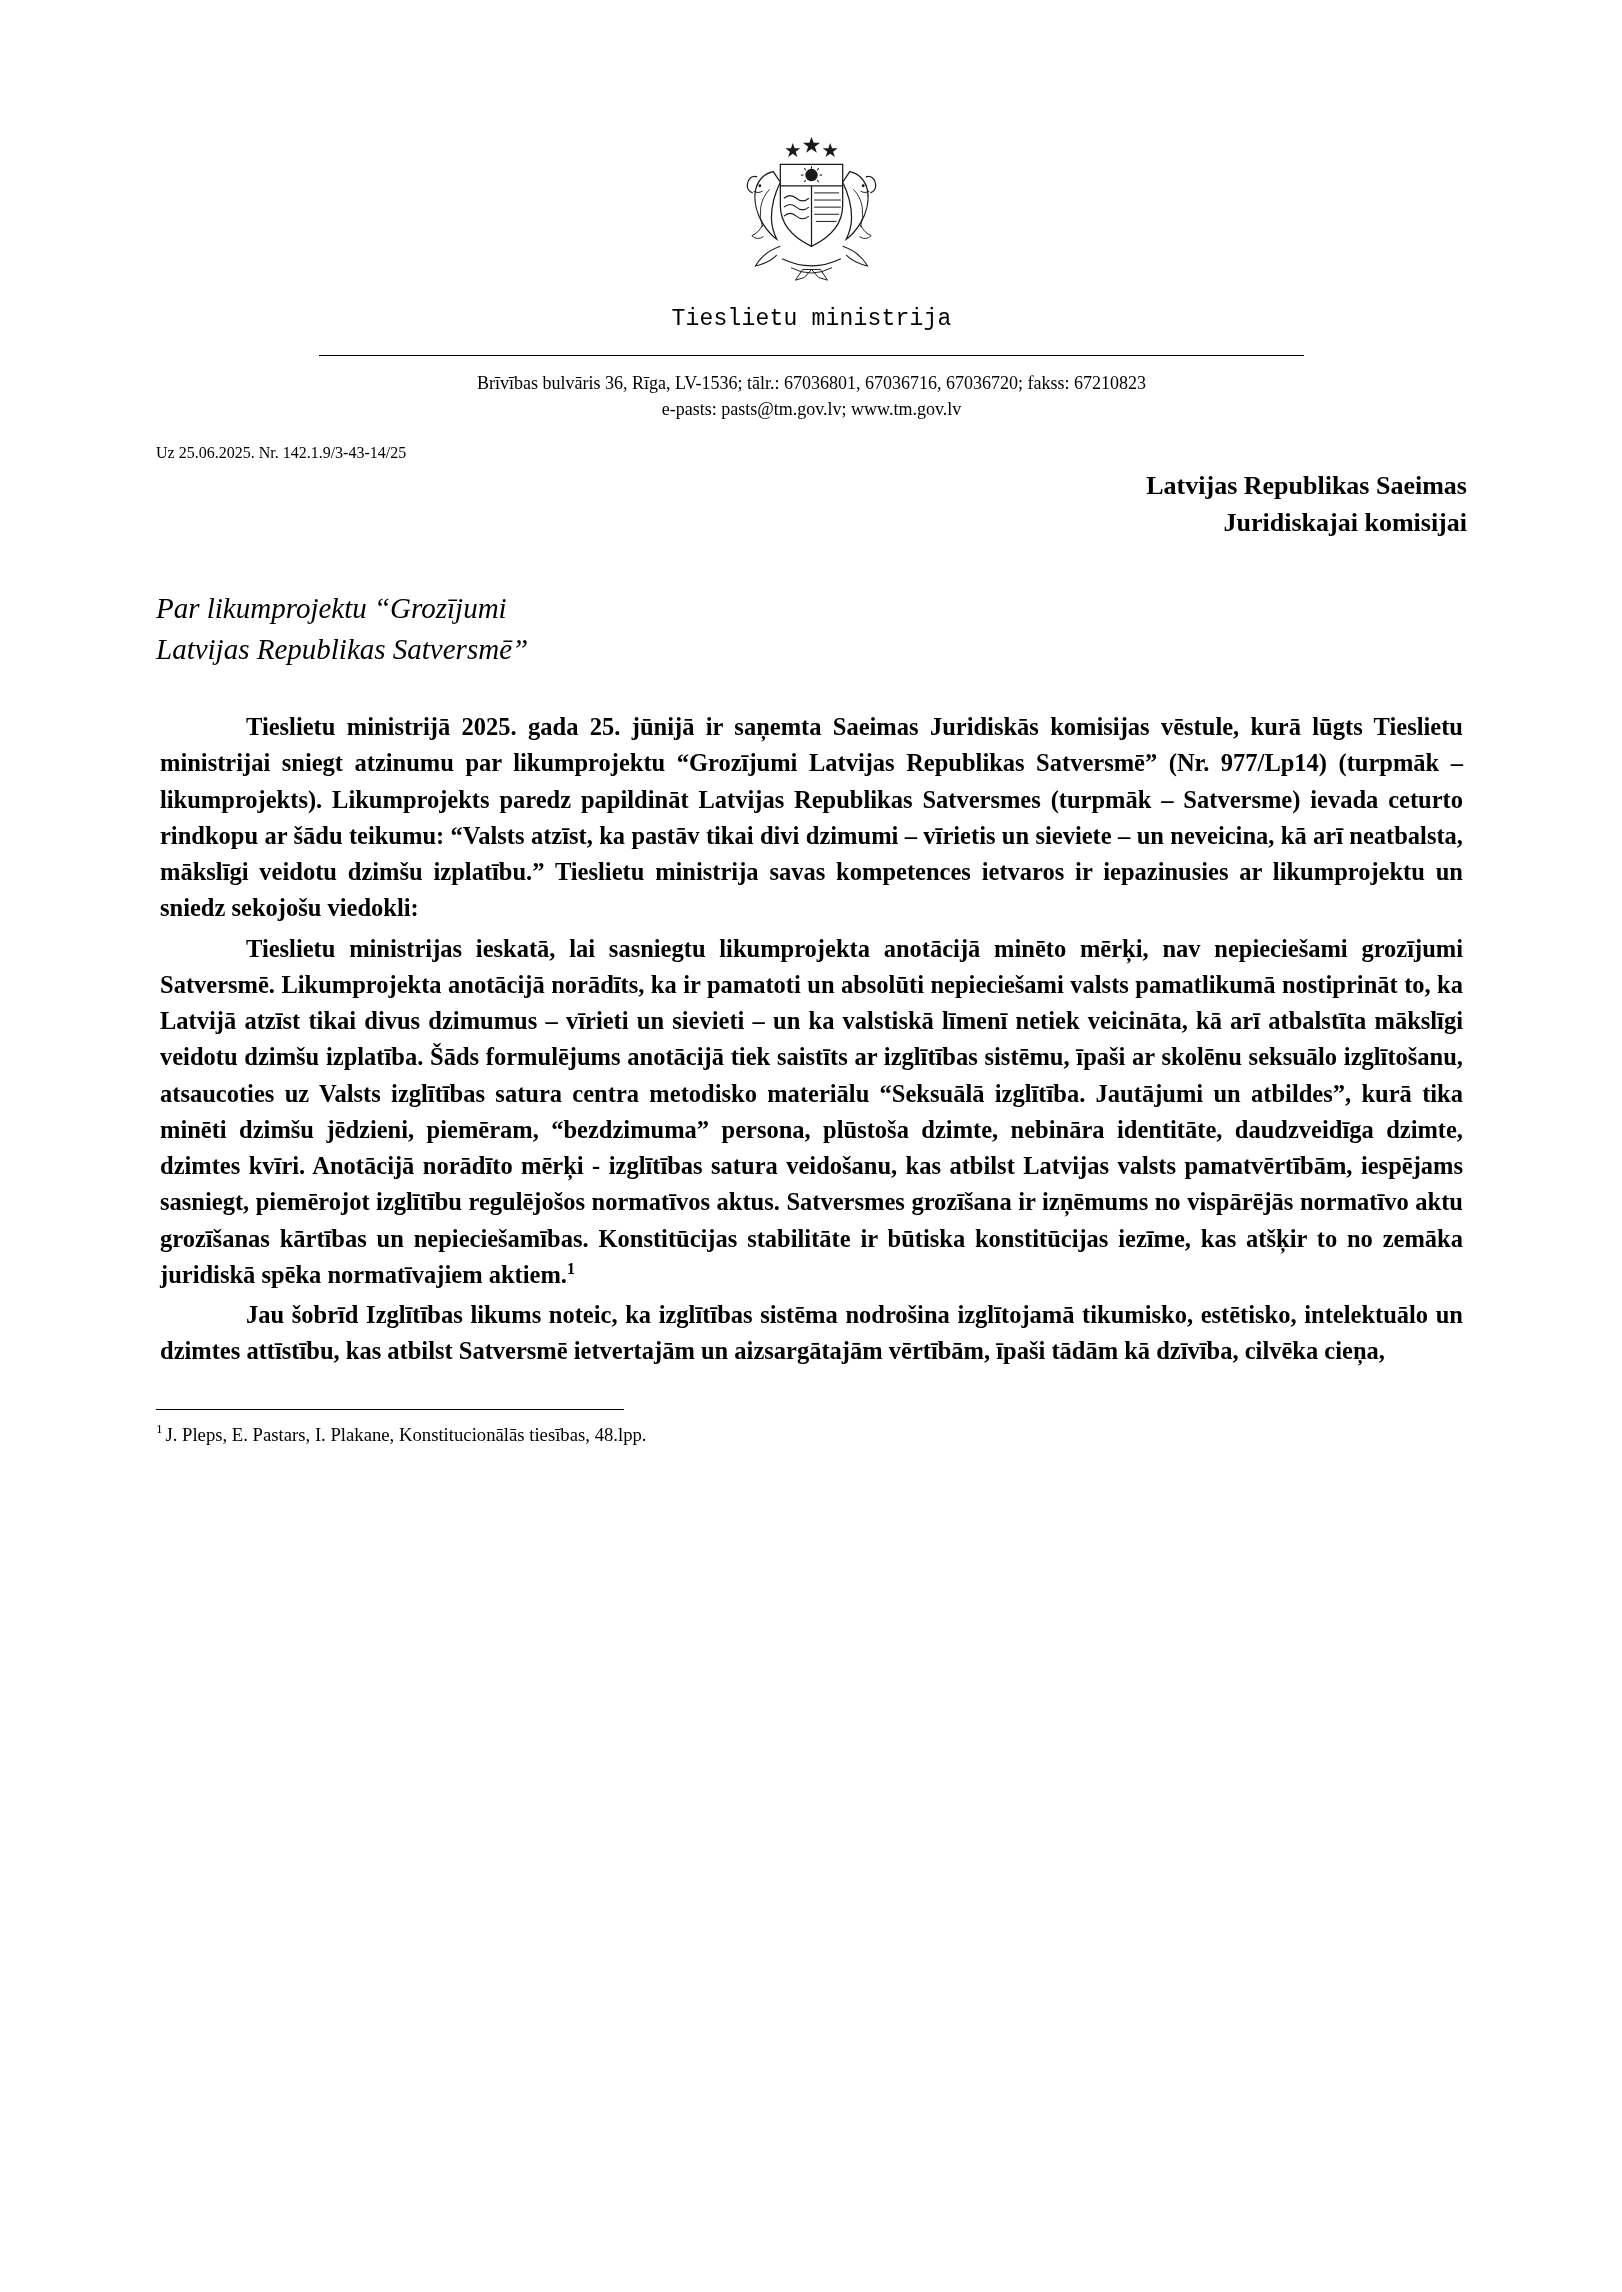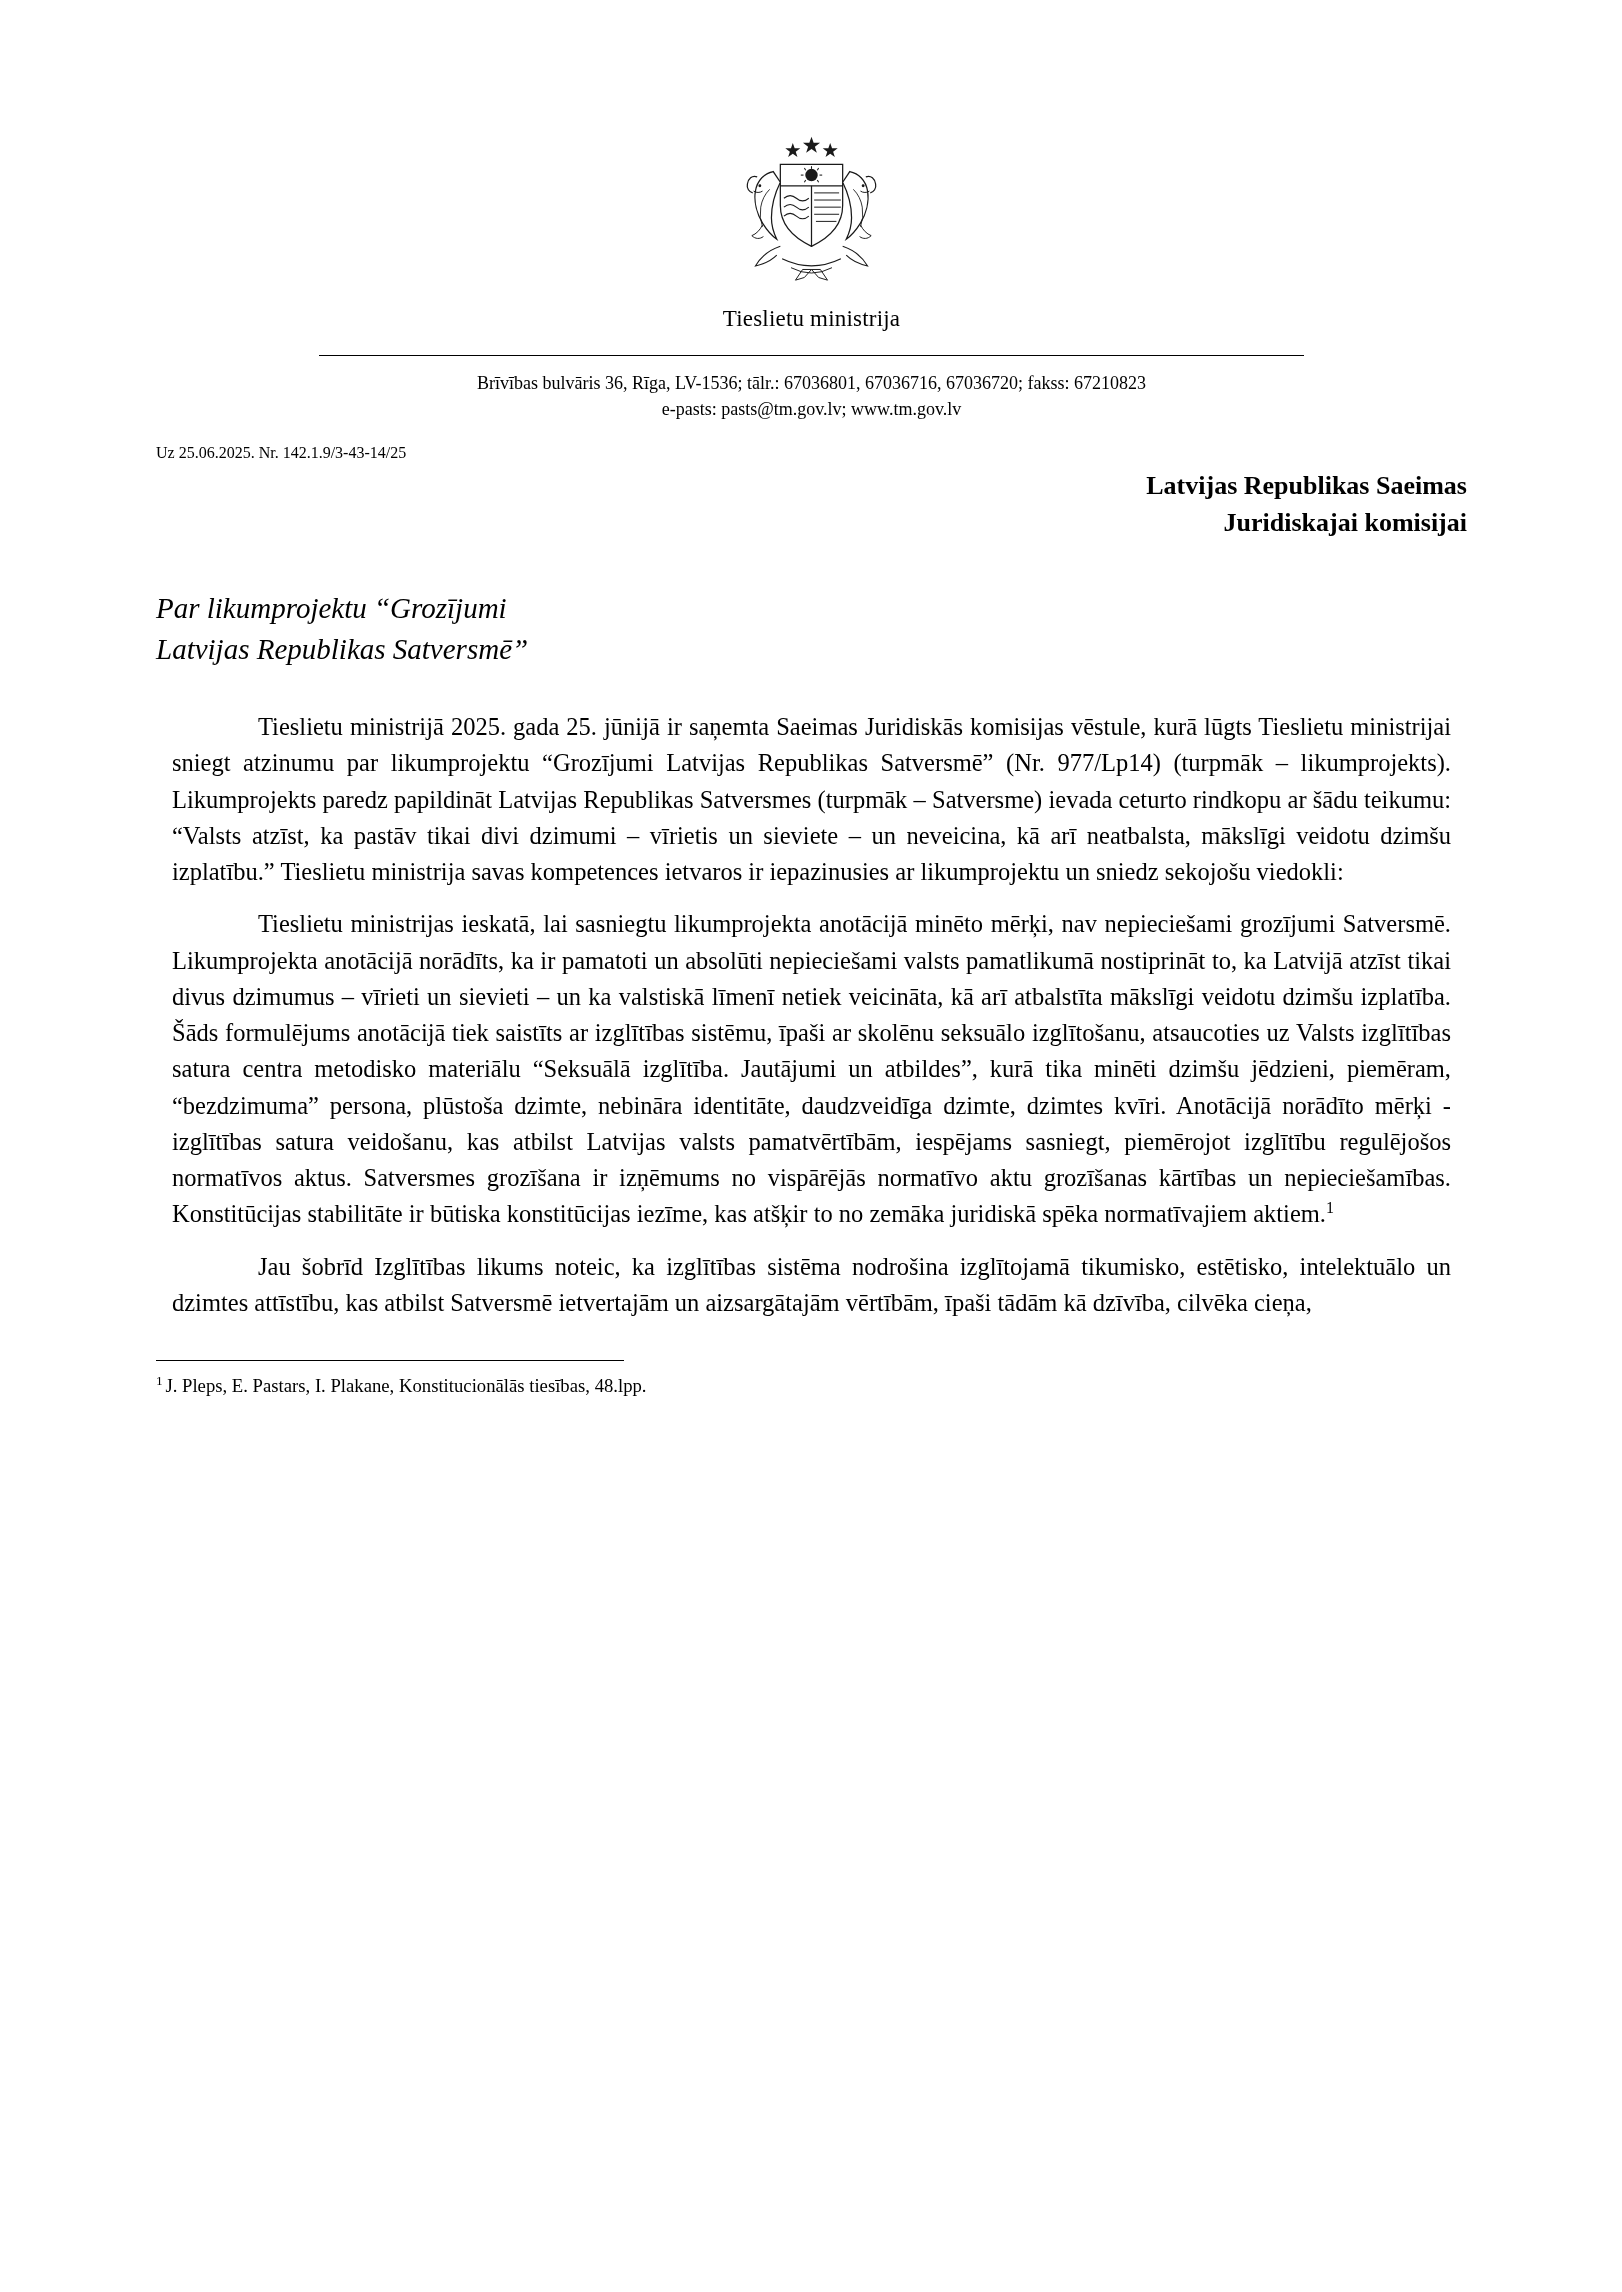--- a/index.html
+++ b/index.html
@@ -26,21 +26,21 @@
   .letterhead {
     text-align: center;
   }
   .coat-of-arms {
     display: block;
     margin: 0 auto;
     width: 187px;
     height: 165px;
   }
   .ministry-name {
-    font-family: Liberation Serif, serif;
+    font-family: Liberation Mono, monospace;
     font-size: 23px;
     letter-spacing: 0.2px;
     margin-top: 7.1px;
     color: #000;
   }
   .rule {
     border: 0;
     border-top: 1.1px solid #000;
     width: 985px;
     margin: 23px auto 0 auto;
@@ -106,22 +106,23 @@
   }
 
   
   .body-text {
     margin-top: 39px;
     font-size: 24.5px;
     line-height: 1.48;
     text-align: justify;
   }
   .body-text p {
-    margin: 16px;
+    margin: 4px;
     text-indent: 86px;
+    font-weight: bold;
   }
   .footnote-ref {
     font-size: 16px;
     vertical-align: super;
     line-height: 0;
   }
 
   
   .footnote-area {
     margin-top: 39px;

